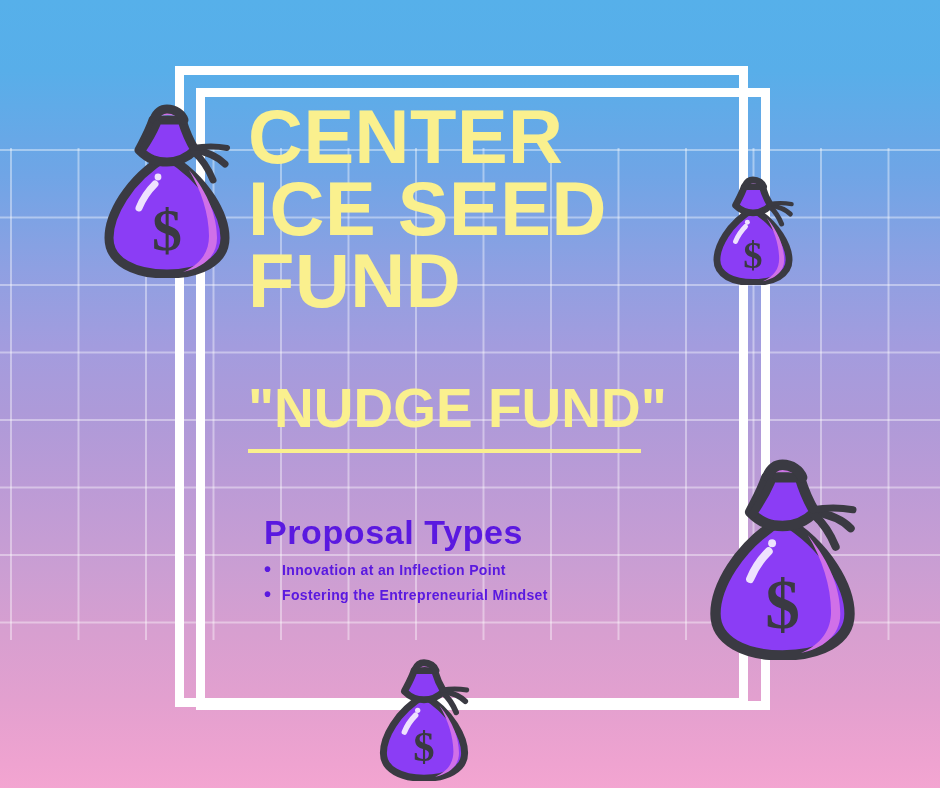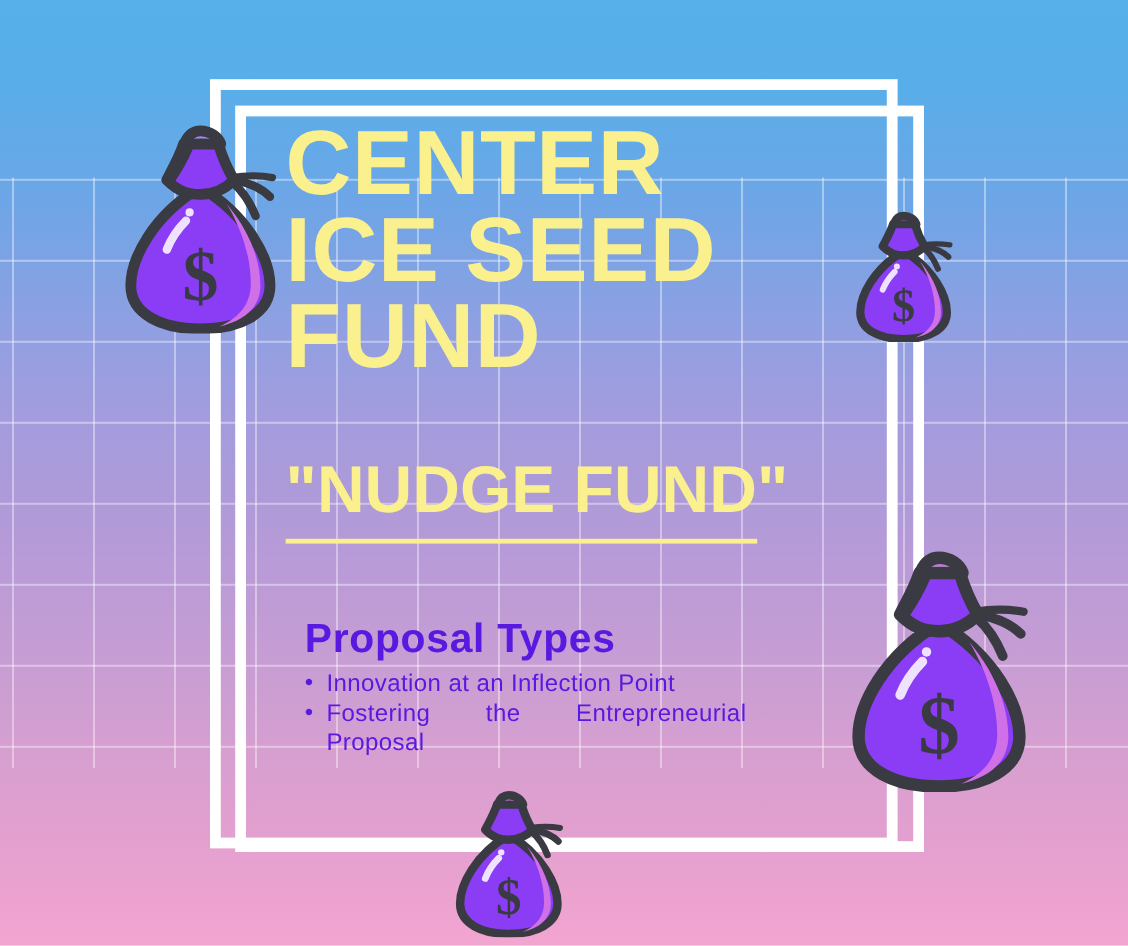--- a/index.html
+++ b/index.html
@@ -33,21 +33,21 @@
     background-size:67.5px 67.5px;
     background-position:10px 1px;
     pointer-events:none;
   }
   
   .frame{position:absolute;border:9px solid #FFFFFF;box-sizing:border-box;}
   .frame-outer{left:175px;top:66px;width:573px;height:641px;}
   .frame-inner{left:196px;top:88px;width:574px;height:622px;}
 
   
-  .content{position:absolute;left:0;top:0;width:780px;height:788px;}
+  .content{position:absolute;left:10px;top:0;width:780px;height:788px;}
 
   .title{
     position:absolute;left:238px;top:101px;width:470px;
     color:#FAF08E;
     font-weight:700;
     font-size:76px;
     line-height:0.95em;
     letter-spacing:0.5px;
     text-transform:uppercase;
     white-space:pre-line;
@@ -80,22 +80,22 @@
     color:#5A19E0;
     font-weight:700;
     font-size:34px;
     letter-spacing:0.6px;
     margin-left:14px;
   }
   .bullets{
     position:absolute;left:252px;top:558px;width:370px;
     margin:0;padding:0;list-style:none;
     color:#5A19E0;
-    font-weight:400;
-    font-size:20px;
+    font-weight:700;
+    font-size:14px;
     line-height:24px;
     letter-spacing:0.35px;
   }
   .bullets li{
     position:relative;padding-left:20px;margin:0 0 1px 0;
   }
   .bullets li::before{
     content:"\2022";position:absolute;left:2px;top:-1px;font-size:20px;line-height:24px;
   }
   .b-justify{ text-align:justify; }
@@ -197,18 +197,18 @@
     <div class="subtitle">"NUDGE FUND"</div>
 
     <div class="amount-wrap">
       <span class="amount-rule"></span>
     </div>
 
     <div class="section-title">Proposal Types</div>
 
     <ul class="bullets">
       <li>Innovation at an Inflection Point</li>
-      <li class="b-justify">Fostering the Entrepreneurial Proposal</li>
+      <li class="b-justify">Fostering the Entrepreneurial Mindset</li>
     </ul>
 
   </div>
 
 </div>
 
 </body></html>

